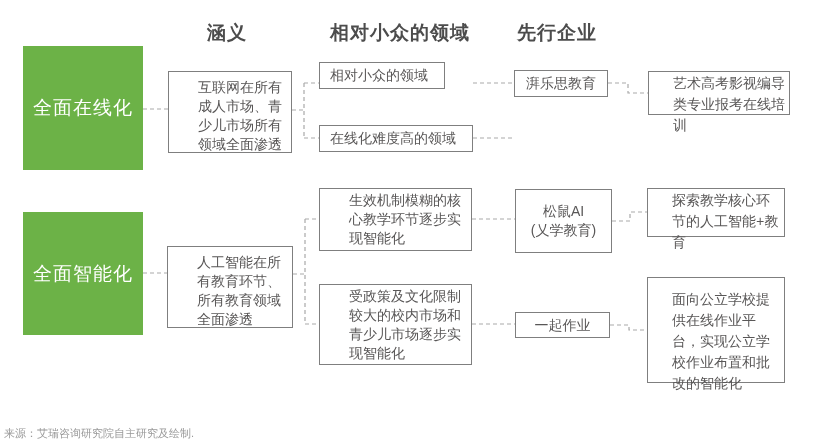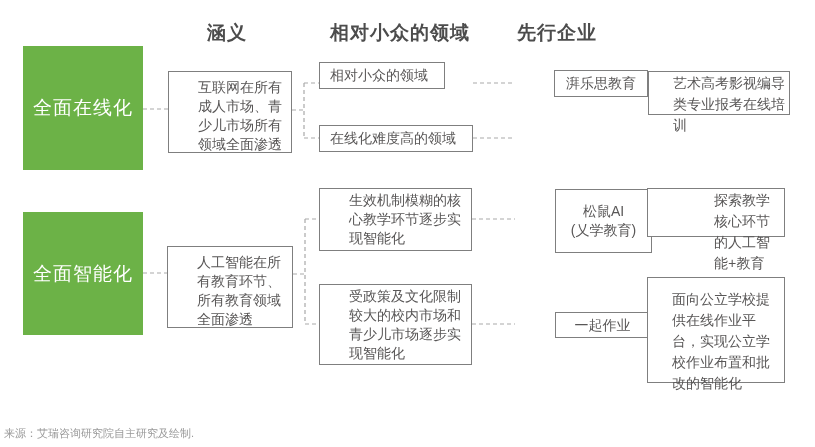--- a/index.html
+++ b/index.html
@@ -30,21 +30,21 @@
   .box{
     position:absolute;background:#ffffff;border:1px solid var(--border);
     color:var(--text);font-size:14px;line-height:19px;
     box-sizing:border-box;display:flex;align-items:center;
   }
   .box.top-align{align-items:flex-start;}
   .box .inner{width:100%;margin-left:20px;}
   .pad-wide{padding:6px 5px 4px 9px;}
   .pad-slim{padding:0 4px 0 10px;}
   .pad-tight{padding:2px 2px 2px 4px;line-height:21px;font-family:Liberation Mono, monospace;}
-  .centered{text-align:center;justify-content:center;padding:0 4px;margin-left:40px;}
+  .centered{text-align:center;justify-content:center;padding:0 4px;}
   .pre{white-space:pre-line;}
   .footer-note{
     position:absolute;left:4px;top:426px;font-size:11px;color:var(--footer);
   }
 </style>
 </head>
 <body>
 
 <div class="canvas">
 
@@ -95,21 +95,21 @@
 
   <div class="box top-align" style="left:319px;top:284px;width:153px;height:81px;">
     <div class="inner" style="padding:2px 4px 0 9px;">受政策及文化限制较大的校内市场和青少儿市场逐步实现智能化</div>
   </div>
 
   <div class="box centered pre" style="left:515px;top:189px;width:97px;height:64px;">松鼠AI
 (乂学教育)</div>
 
   <div class="box centered" style="left:515px;top:312px;width:95px;height:26px;">一起作业</div>
 
-  <div class="box top-align" style="left:647px;top:188px;width:138px;height:49px;padding-left:42px;">
+  <div class="box top-align" style="left:647px;top:188px;width:138px;height:49px;">
     <div class="inner pad-tight">探索教学核心环节的人工智能+教育</div>
   </div>
 
   <div class="box top-align" style="left:647px;top:277px;width:138px;height:106px;">
     <div class="inner pad-tight" style="padding-top:12px;">面向公立学校提供在线作业平台，实现公立学校作业布置和批改的智能化</div>
   </div>
 
   <div class="footer-note">来源：艾瑞咨询研究院自主研究及绘制.</div>
 
 </div>

